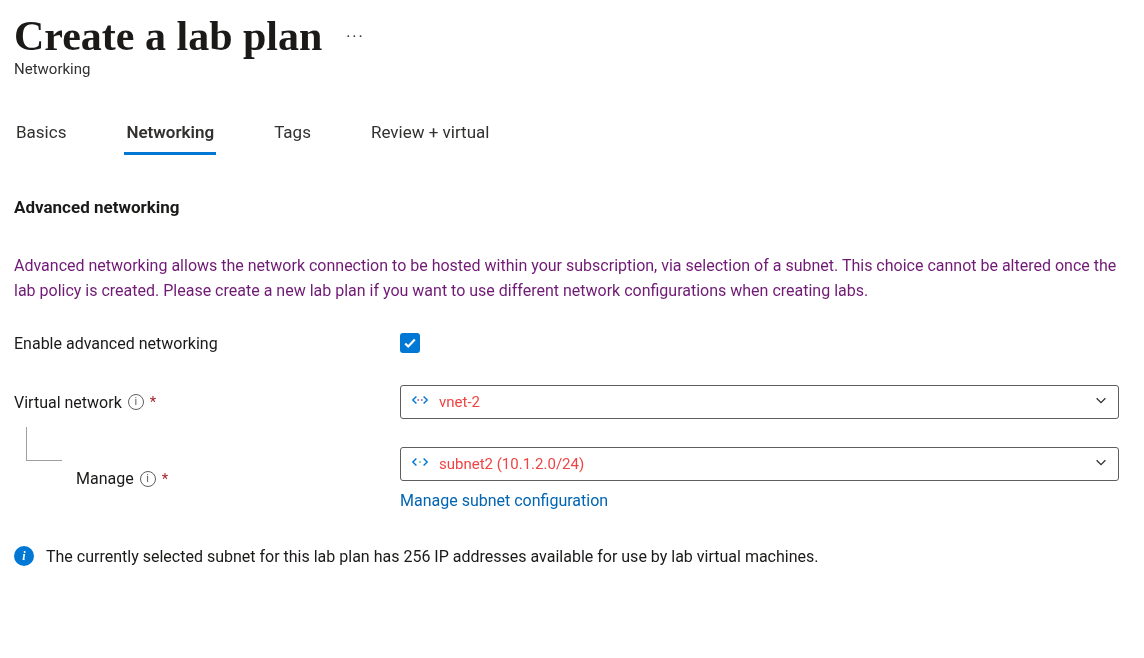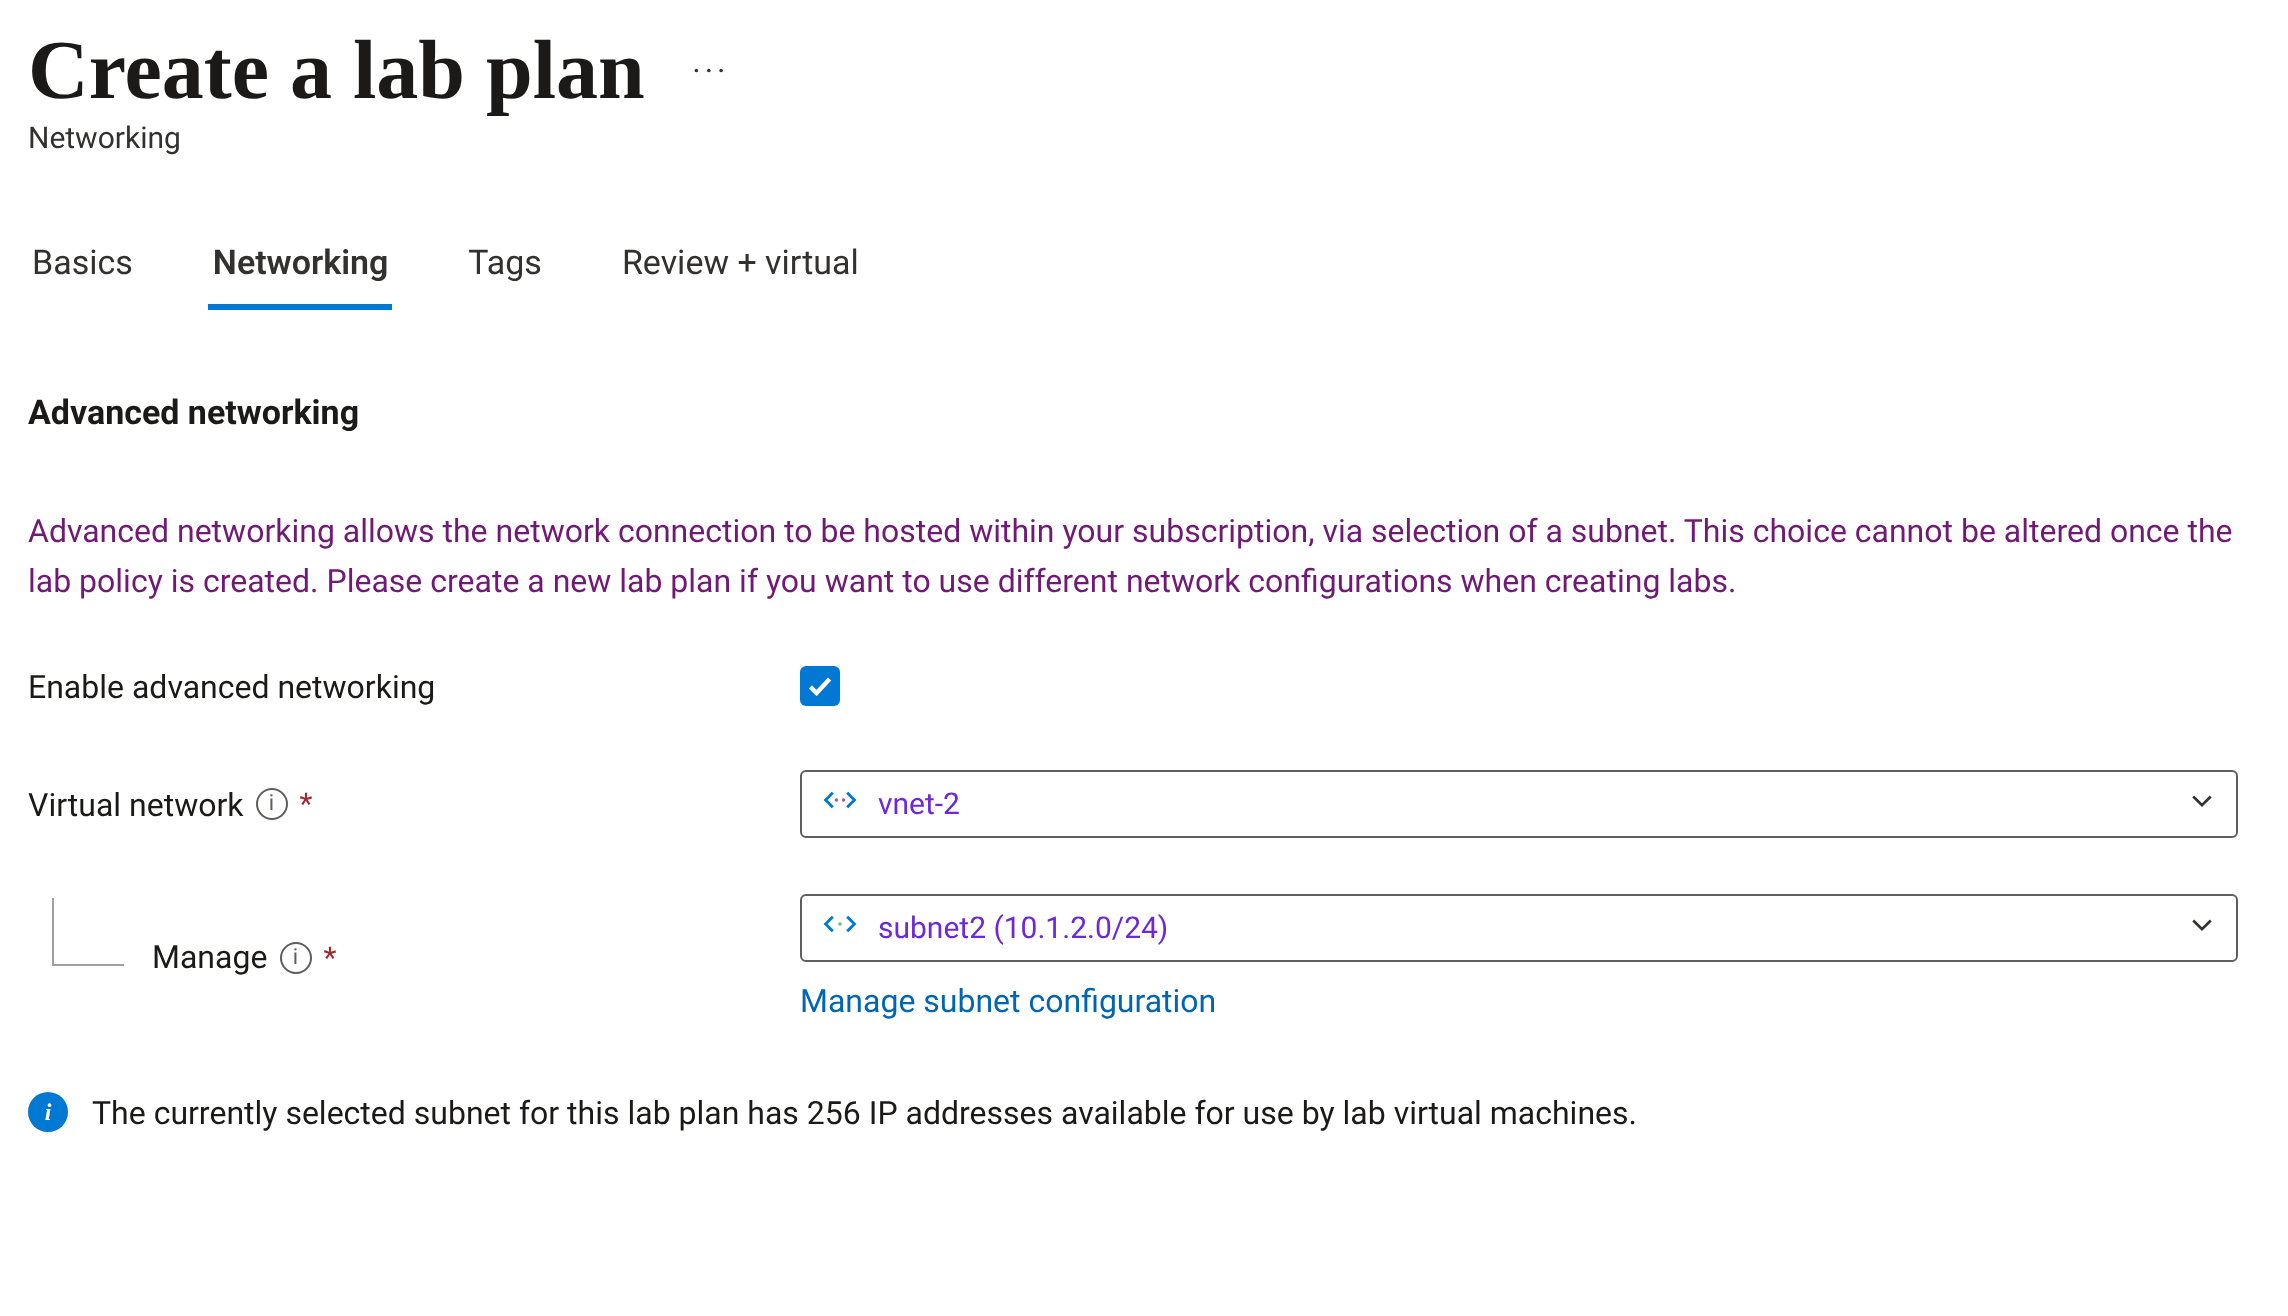--- a/index.html
+++ b/index.html
@@ -28,21 +28,21 @@
     letter-spacing: 2px;
     cursor: pointer;
   }
   .hdr-sub {
     font-size: 15px;
     color: #323130;
     margin-top: 6px;
   }
   .tabs {
     display: flex;
-    gap: 36px;
+    gap: 56px;
     margin-top: 44px;
     border-bottom: none;
   }
   .tab {
     font-size: 17px;
     color: #323130;
     padding: 0 2px 10px 2px;
     cursor: pointer;
     border-bottom: 3px solid transparent;
   }
@@ -61,21 +61,20 @@
     color: #701a75;
     margin-top: 36px;
     max-width: 1130px;
   }
   .form-area {
     margin-top: 30px;
     width: 1105px;
   }
   .form-row {
     display: flex;
-    align-items: center;
     margin-bottom: 24px;
   }
   .form-row.tight { margin-bottom: 4px; }
   .label-col {
     width: 386px;
     font-size: 16px;
     color: #1b1a19;
     display: flex;
     align-items: center;
     gap: 4px;
@@ -120,21 +119,21 @@
     border-radius:3px;
     height:34px;
     display:flex;
     align-items:center;
     padding:0 10px;
     gap:10px;
     cursor:pointer;
     background:#fff;
   }
   .dropdown .dd-icon svg{width:18px;height:18px;}
-  .dropdown .dd-label{flex:1;font-size:15px;color:#6d28d9;}
+  .dropdown .dd-label{flex:1;font-size:15px;color:#ef4444;}
   .dropdown .dd-chevron svg{width:14px;height:14px;stroke:#323130;stroke-width:1.5;fill:none;}
   .link {
     color:#0065b3;
     font-size:16px;
     cursor:pointer;
     margin-top:10px;
     display:inline-block;
   }
   .info-row{
     display:flex;

